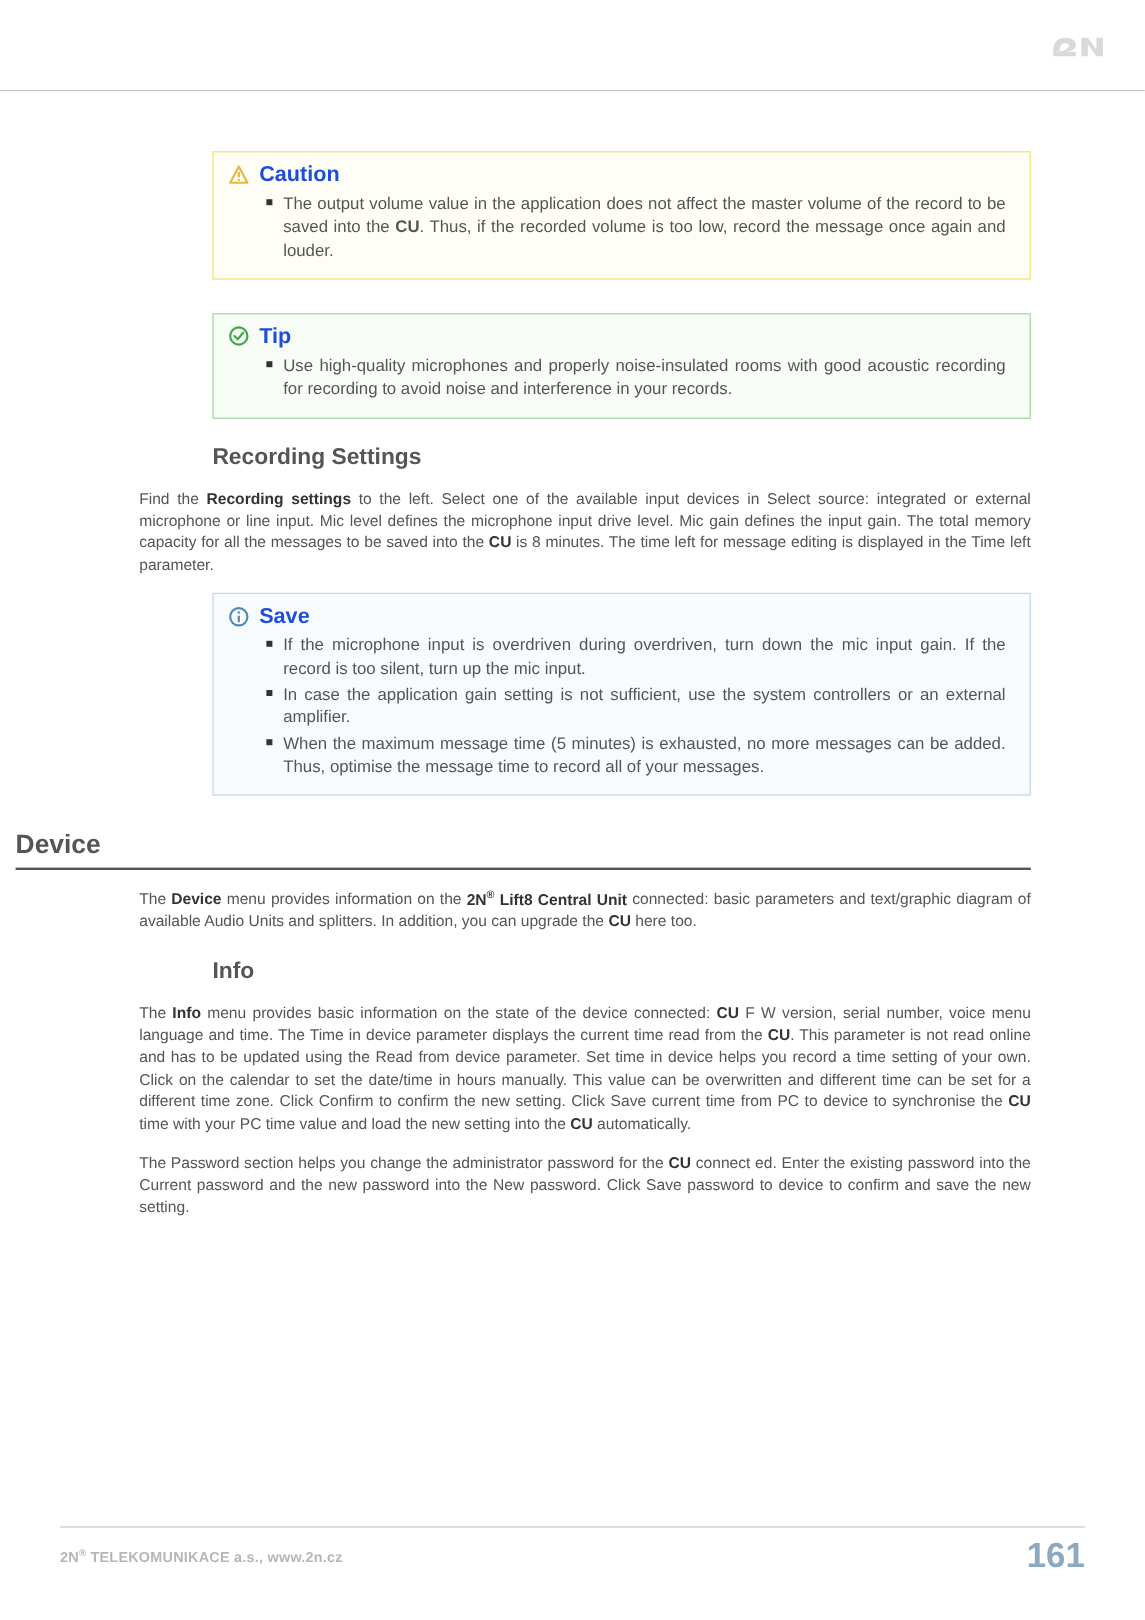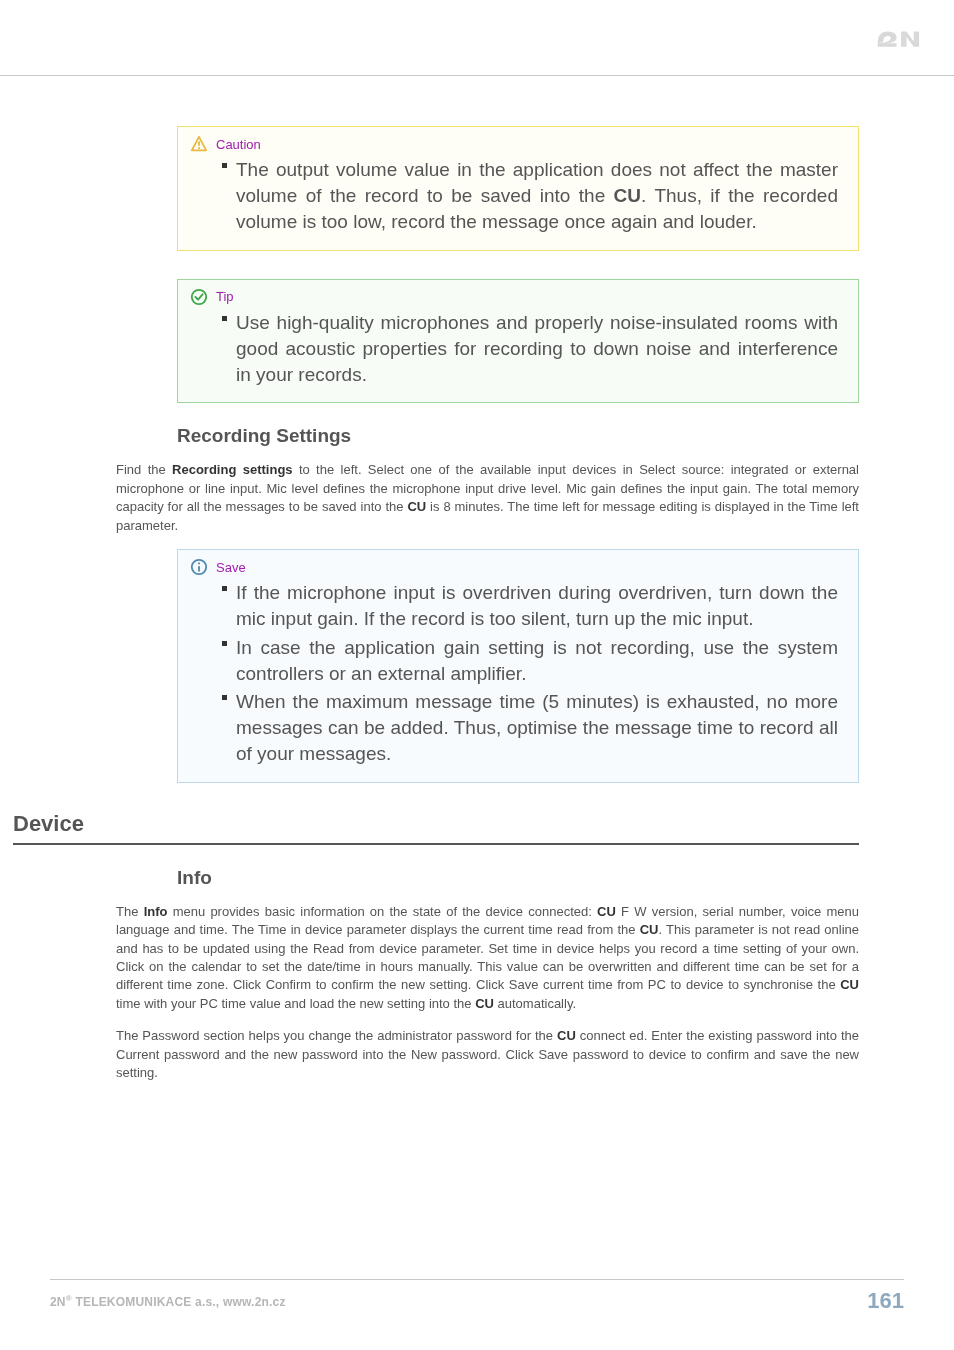--- a/index.html
+++ b/index.html
@@ -47,32 +47,32 @@
     align-items: center;
     padding: 8px 12px 4px 12px;
   }
   .callout-header .ch-icon {
     width: 18px;
     height: 18px;
     margin-right: 8px;
     flex: none;
   }
   .callout-header .ch-title {
-    font-weight: normal;
-    font-size: 13px;
-    color: #a21caf;
+    font-weight: bold;
+    font-size: 18px;
+    color: #1d4ed8;
   }
   .callout-body {
     padding: 0 20px 12px 44px;
   }
   .callout-body ul { list-style: none; }
   .callout-body li {
     position: relative;
     padding-left: 14px;
-    font-size: 19px;
+    font-size: 14px;
     line-height: 1.38;
     color: #555555;
     text-align: justify;
     margin-bottom: 2px;
   }
   .callout-body li::before {
     content: "";
     position: absolute;
     left: 0;
     top: 6px;
@@ -122,21 +122,21 @@
   .footer-row {
     display: flex;
     justify-content: space-between;
     align-items: center;
     font-size: 12px;
     color: #b6b6b6;
   }
   .footer-left { font-weight: bold; letter-spacing: 0.2px; }
   .footer-left .sup { font-size: 8px; vertical-align: super; }
   .footer-right {
-    font-size: 22px;
+    font-size: 29px;
     font-weight: bold;
     color: #8da9bf;
   }
   .device-block { margin-left: -82px; }
 </style>
 </head>
 <body>
 
 <div class="page">
   <div class="header">
@@ -168,21 +168,21 @@
       <div class="callout callout-tip">
         <div class="callout-header">
           <svg class="ch-icon" viewBox="0 0 20 20">
             <circle cx="10" cy="10" r="8" fill="none" stroke="#3fa74a" stroke-width="2"></circle>
             <path d="M6 10 L9 13 L14 7" fill="none" stroke="#3fa74a" stroke-width="2" stroke-linecap="round" stroke-linejoin="round"></path>
           </svg>
           <span class="ch-title">Tip</span>
         </div>
         <div class="callout-body">
           <ul>
-            <li>Use high-quality microphones and properly noise-insulated rooms with good acoustic properties for recording to down noise and interference in your records.</li>
+            <li>Use high-quality microphones and properly noise-insulated rooms with good acoustic recording for recording to avoid noise and interference in your records.</li>
           </ul>
         </div>
       </div>
 
       <div class="h2">Recording Settings</div>
     </div>
 
     <div class="para">Find the <b>Recording settings</b> to the left. Select one of the available input devices in Select source: integrated or external microphone or line input. Mic level defines the microphone input drive level. Mic gain defines the input gain. The total memory capacity for all the messages to be saved into the <b>CU</b> is 8 minutes. The time left for message editing is displayed in the Time left parameter.</div>
 
     <div class="content-inner">
@@ -192,32 +192,33 @@
           <svg class="ch-icon" viewBox="0 0 20 20">
             <circle cx="10" cy="10" r="8" fill="none" stroke="#4f89b0" stroke-width="2"></circle>
             <rect x="9" y="5" width="2" height="2" fill="#4f89b0"></rect>
             <rect x="9" y="9" width="2" height="6" fill="#4f89b0"></rect>
           </svg>
           <span class="ch-title">Save</span>
         </div>
         <div class="callout-body">
           <ul>
             <li>If the microphone input is overdriven during overdriven, turn down the mic input gain. If the record is too silent, turn up the mic input.</li>
-            <li>In case the application gain setting is not recording, use the system controllers or an external amplifier.</li>
+            <li>In case the application gain setting is not sufficient, use the system controllers or an external amplifier.</li>
             <li>When the maximum message time (5 minutes) is exhausted, no more messages can be added. Thus, optimise the message time to record all of your messages.</li>
           </ul>
         </div>
       </div>
     </div>
 
     <div class="device-block">
       <div class="h1">Device</div>
       <hr class="h1-rule">
     </div>
 
+    <div class="para">The <b>Device</b> menu provides information on the <b>2N<span class="sup">®</span> Lift8 Central Unit</b> connected: basic parameters and text/graphic diagram of available Audio Units and splitters. In addition, you can upgrade the <b>CU</b> here too.</div>
 
     <div class="content-inner">
       <div class="h2">Info</div>
     </div>
 
     <div class="para">The <b>Info</b> menu provides basic information on the state of the device connected: <b>CU</b> F W version, serial number, voice menu language and time. The Time in device parameter displays the current time read from the <b>CU</b>. This parameter is not read online and has to be updated using the Read from device parameter. Set time in device helps you record a time setting of your own. Click on the calendar to set the date/time in hours manually. This value can be overwritten and different time can be set for a different time zone. Click Confirm to confirm the new setting. Click Save current time from PC to device to synchronise the <b>CU</b> time with your PC time value and load the new setting into the <b>CU</b> automatically.</div>
     <div class="para">The Password section helps you change the administrator password for the <b>CU</b> connect ed. Enter the existing password into the Current password and the new password into the New password. Click Save password to device to confirm and save the new setting.</div>
 
   </div>
 

